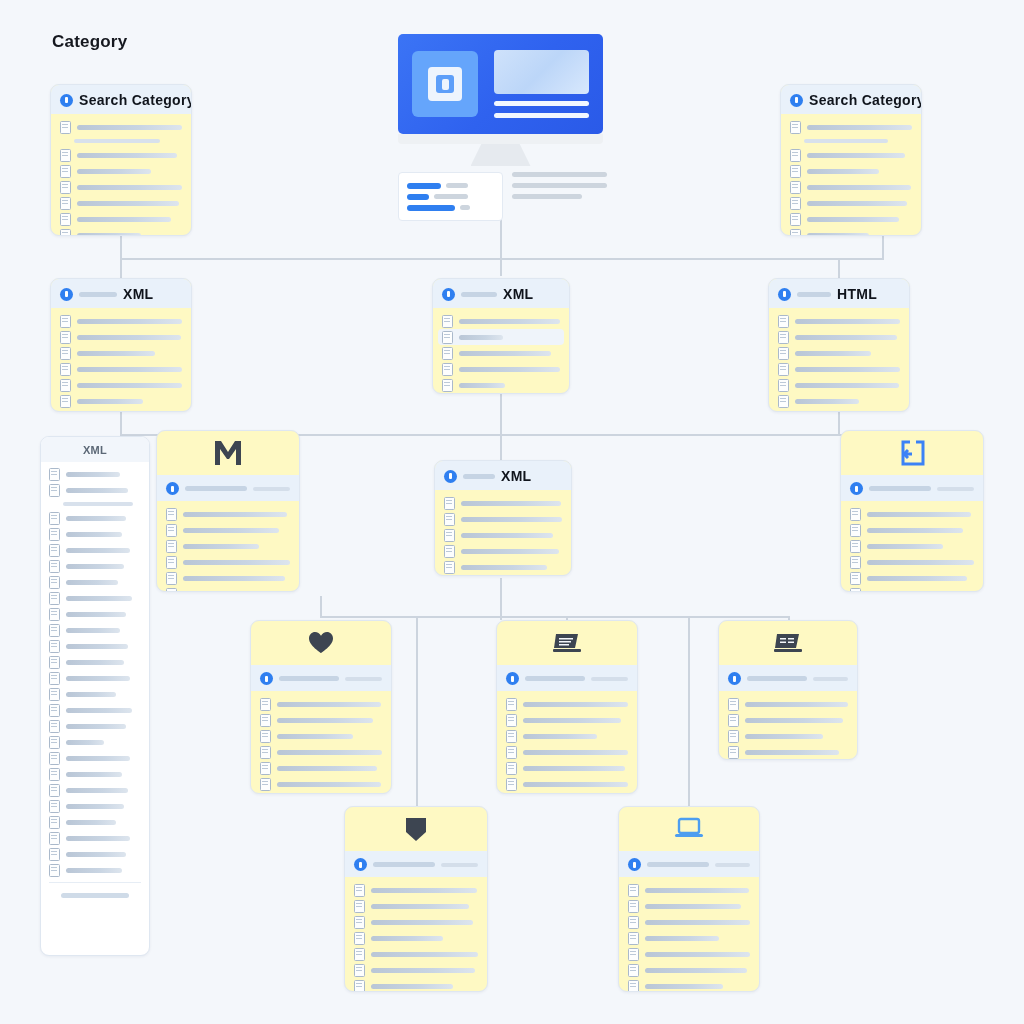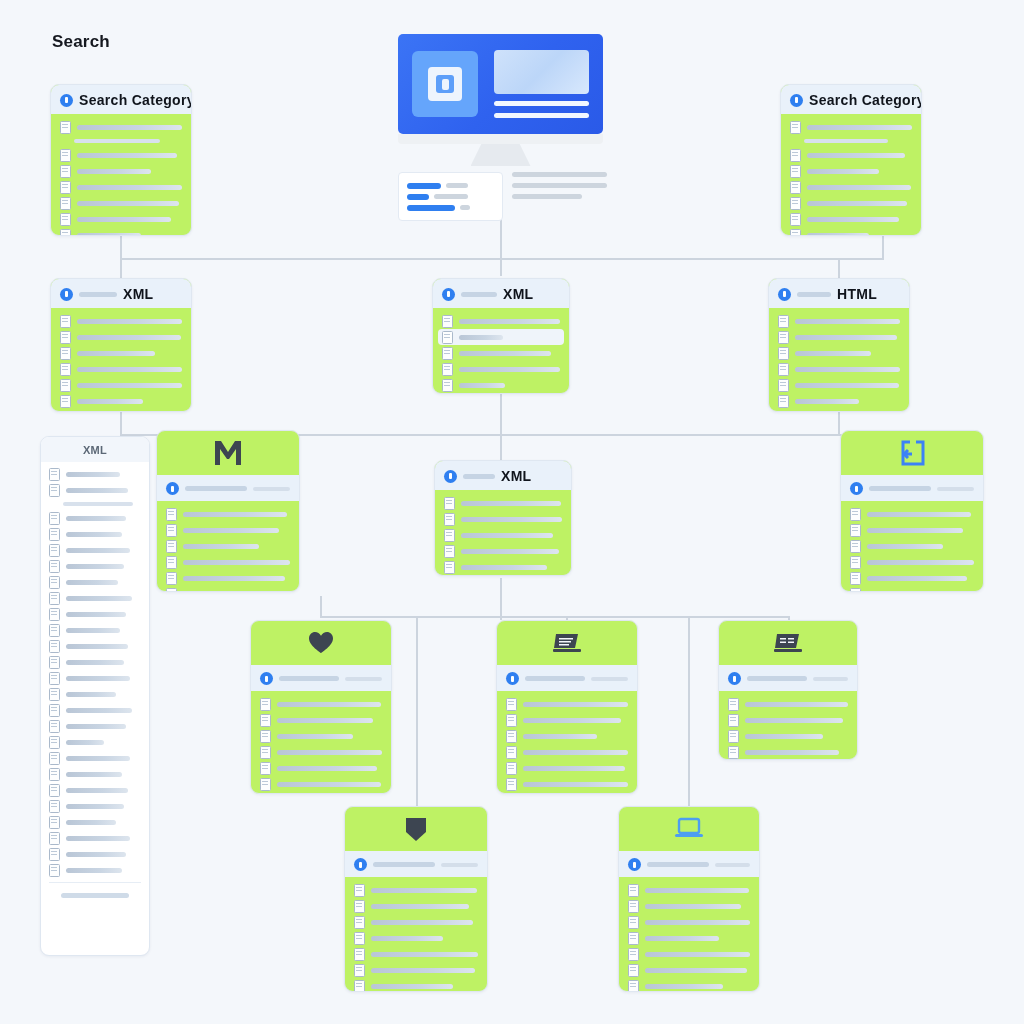--- a/index.html
+++ b/index.html
@@ -26,21 +26,21 @@
   
   .card{
     position:absolute;
     background:#fbfdff;
     border:1px solid #dfe7f1;
     border-radius:9px;
     box-shadow:0 1px 3px rgba(20,40,80,.06);
     overflow:hidden;
     box-sizing:border-box;
   }
-  .card.tinted{background:#bef264;}
+  .card.tinted{background:#fef9c3;}
   .card.plain{background:#ffffff;}
 
   .card-hero{
     height:44px;
     display:flex;align-items:center;justify-content:center;
   }
 
   .card-head{
     display:flex;align-items:center;gap:6px;
     padding:7px 9px 6px 9px;
@@ -133,21 +133,21 @@
   .mini-l .mini-g{margin-bottom:6px;}
 
   
   .ic-dark{fill:#3d4551;}
 </style>
 </head>
 <body>
 
 <div id="canvas">
 
-  <div class="page-title">Search</div>
+  <div class="page-title">Category</div>
 
   <div class="conn v" style="left:500px;top:196px;height:80px;"></div>
   <div class="conn h" style="left:120px;top:258px;width:762px;"></div>
   <div class="conn v" style="left:120px;top:236px;height:24px;"></div>
   <div class="conn v" style="left:882px;top:236px;height:24px;"></div>
   <div class="conn v" style="left:120px;top:258px;height:20px;"></div>
   <div class="conn v" style="left:838px;top:258px;height:20px;"></div>
 
   <div class="conn v" style="left:120px;top:412px;height:22px;"></div>
   <div class="conn h" style="left:120px;top:434px;width:790px;"></div>

